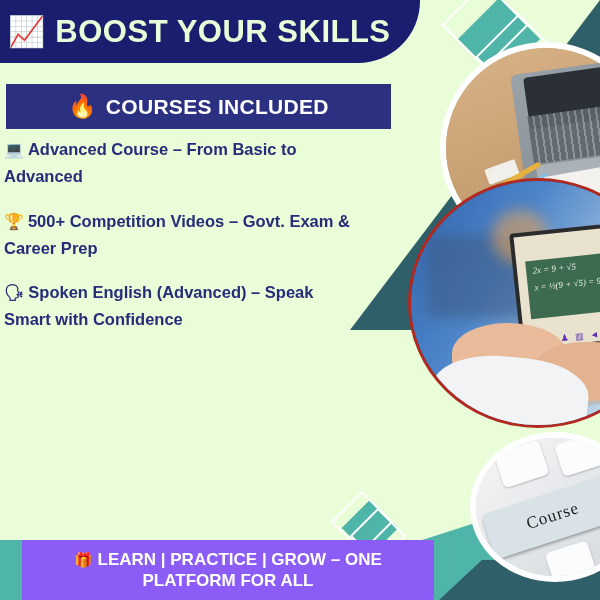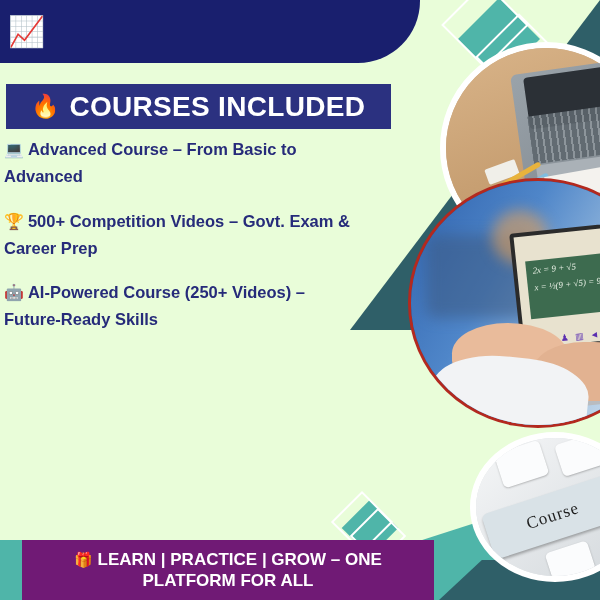--- a/index.html
+++ b/index.html
@@ -46,21 +46,21 @@
   }
 
   
   .sub-bar{
     position:absolute;left:6px;top:84px;width:385px;height:45px;
     background:#2b3180;
     display:flex;align-items:center;justify-content:center;
   }
   .sub-bar .sicon{font-size:23px;line-height:1;margin-right:9px;}
   .sub-bar .stitle{
-    color:#ffffff;font-size:28px;font-weight:bold;letter-spacing:.3px;
+    color:#ffffff;font-size:21px;font-weight:bold;letter-spacing:.3px;
     white-space:nowrap;
   }
 
   
   .list{
     position:absolute;left:4px;top:136px;width:352px;
   }
   .list-item{
     color:#262b7a;font-size:16.5px;font-weight:bold;line-height:1.62;
     margin-bottom:18px;
@@ -139,21 +139,21 @@
   
   .diamond-group{position:absolute;}
   .dia{position:absolute;transform:rotate(45deg);box-sizing:border-box;}
   .dia-fill{background:#4fb5a9;}
   .dia-out{border:2px solid #ffffff;background:transparent;}
 
   
   .footer-teal-left{position:absolute;left:0;bottom:0;width:22px;height:60px;background:#4fb5a9;}
   .footer{
     position:absolute;left:22px;bottom:0;width:412px;height:60px;
-    background:#701a75;
+    background:#8b5cf6;
     display:flex;align-items:center;justify-content:center;
     text-align:center;
   }
   .footer .ftext{
     color:#ffffff;font-size:17px;font-weight:bold;line-height:1.25;
     padding:0 8px;
   }
   .footer .ficon{font-size:15px;}
 </style>
 </head>
@@ -223,36 +223,37 @@
 
       <div class="kb-wide">
         <span class="kb-label">Course</span>
       </div>
       <div class="kb-key" style="left:46%;bottom:-4%;width:28%;height:26%;transform:rotate(-18deg);"></div>
     </div>
   </div>
 
   <div class="header">
     <span class="hicon">📈</span>
+    <span class="htitle">BOOST YOUR SKILLS</span>
   </div>
 
   <div class="sub-bar">
     <span class="sicon">🔥</span>
     <span class="stitle">COURSES INCLUDED</span>
   </div>
 
   <div class="list">
     <div class="list-item">
       <span class="bicon">💻</span><span>Advanced Course – From Basic to Advanced</span>
     </div>
     <div class="list-item">
       <span class="bicon">🏆</span><span>500+ Competition Videos – Govt. Exam &amp; Career Prep</span>
     </div>
     <div class="list-item">
-      <span class="bicon">🤖</span><span>AI-Powered Course (250+ Videos) – Future-Ready Skills</span>
+      <span class="bicon">🗣</span><span>Spoken English (Advanced) – Speak Smart with Confidence</span>
     </div>
   </div>
 
   <div class="footer-teal-left"></div>
   <div class="footer">
     <div class="ftext"><span class="ficon">🎁</span> <span>LEARN | PRACTICE | GROW – ONE PLATFORM FOR ALL</span></div>
   </div>
 
 </div>
 

